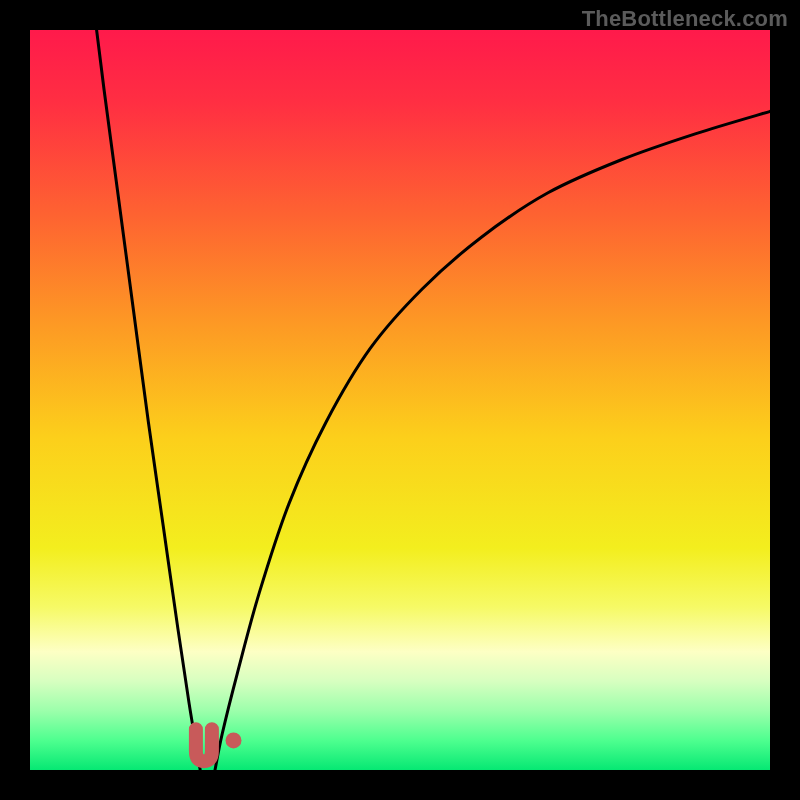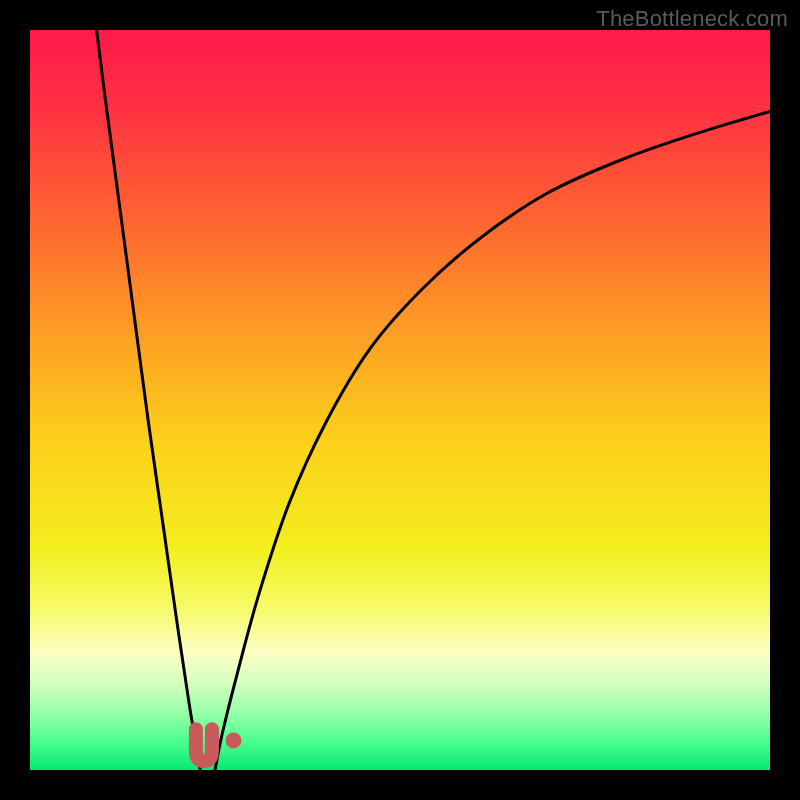--- a/index.html
+++ b/index.html
@@ -31,21 +31,21 @@
     left: 0;
     top: 0;
     width: 100%;
     height: 100%;
   }
   .watermark {
     position: absolute;
     top: 6px;
     right: 12px;
     font-size: 22px;
-    font-weight: 400;
+    font-weight: 700;
     color: #5b5b5b;
     letter-spacing: 0.2px;
     user-select: none;
   }
   svg.curves {
     position: absolute;
     left: 0;
     top: 0;
     width: 100%;
     height: 100%;

